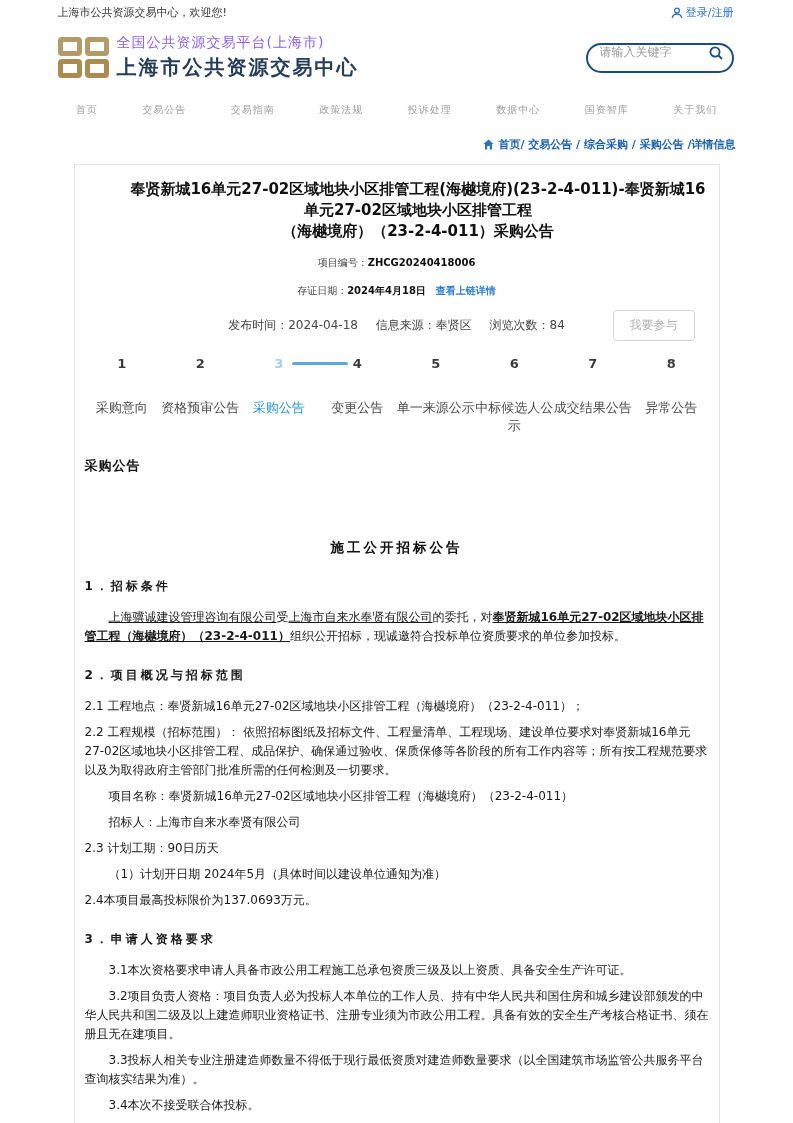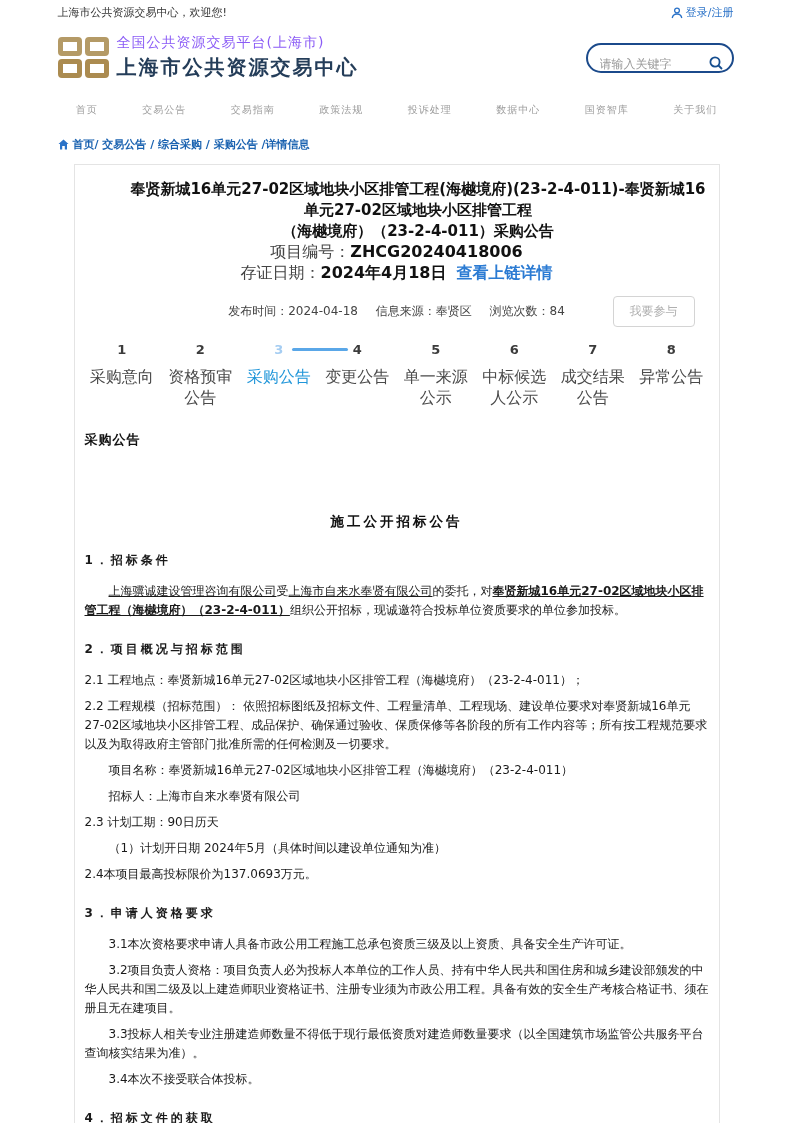--- a/index.html
+++ b/index.html
@@ -11,47 +11,47 @@
   .login { display:flex; align-items:center; gap:3px; color:#2a72c8; cursor:pointer; font-size:11px; }
 
   
   .header { display:flex; justify-content:space-between; align-items:center; padding:14px 10px 10px 8px; }
   .logo { display:flex; align-items:center; gap:8px; }
   .logo-grid { display:grid; grid-template-columns:24px 24px; grid-template-rows:19px 19px; gap:3px; }
   .logo-grid span { display:block; border:5px solid #ab8b50; border-radius:4px; }
   .logo-grid span:nth-child(1), .logo-grid span:nth-child(2){ border-color:#b49a66; }
   .logo-text .platform { color:#8b5cf6; font-size:14px; letter-spacing:1px; }
   .logo-text .site { color:#243d59; font-size:20px; font-weight:bold; letter-spacing:2px; margin-top:2px; }
-  .searchbox { display:flex; align-items:flex-end; width:148px; height:30px; border:2px solid #1b4a8b; border-radius:16px; padding:0 8px 0 12px; margin-right:0; }
+  .searchbox { display:flex; align-items:flex-start; width:148px; height:30px; border:2px solid #1b4a8b; border-radius:16px; padding:0 8px 0 12px; margin-right:0; }
   .searchbox input { border:none; outline:none; flex:1; width:90px; font-size:12px; color:#333; font-family:inherit; }
   .searchbox input::placeholder { color:#999; }
 
   
   .nav { display:flex; justify-content:space-around; align-items:center; padding:12px 4px; }
   .nav-item { font-size:10px; color:#9d9d9d; cursor:pointer; letter-spacing:1px; }
 
   
-  .breadcrumb { display:flex; align-items:center; gap:4px; padding:8px 8px 6px 8px; font-size:11px; font-weight:bold; color:#1a62b0; }
+  .breadcrumb { display:flex; align-items:center; gap:4px; padding:8px 8px 6px 8px; font-size:11px; font-weight:bold; color:#1a62b0;justify-content:flex-end; }
 
   
   .card { position:relative; margin:6px 24px 0 24px; border:1px solid #e4e4e4; border-bottom:none; padding:14px 8px 20px 8px; min-height:940px; }
 
   .notice-title { text-align:center; font-size:15px; font-weight:bold; color:#111; line-height:21px; padding:0 2px;margin-left:43px; }
-  .row-center { text-align:center; font-size:16px; color:#444; }
+  .row-center { text-align:center; font-size:10px; color:#444; margin-top:14px; }
   .row-center .val { font-weight:bold; color:#111; }
   .chain-link { color:#2b7bd3; font-weight:bold; margin-left:10px; cursor:pointer; }
   .meta-row { position:relative; text-align:center; font-size:12px; color:#444; margin-top:14px; height:26px; line-height:26px; }
   .meta-row .sep { display:inline-block; width:14px; }
   .participate { position:absolute; right:16px; top:-2px; border:1px solid #d4d4d4; border-radius:4px; background:#fff; color:#b0b0b0; font-size:12px; padding:6px 16px; cursor:pointer; font-family:inherit; }
 
   
   .steps { position:relative; display:flex; margin-top:18px; }
   .step { flex:1; text-align:center; cursor:pointer; }
   .step-num { font-size:13px; font-weight:bold; color:#3c3c3c; }
-  .step-label { font-size:16px; color:#4a4a4a; margin-top:10px; }
+  .step-label { font-size:13px; color:#4a4a4a; margin-top:28px; }
   .step.active .step-num { color:#a5cdf2; }
   .step.active .step-label { color:#2196d9; }
   .step-connector { position:absolute; left:33.4%; width:8.8%; top:6px; height:3px; background:#5aa7e8; border-radius:2px; }
 
   .tab-label { font-size:13px; font-weight:bold; color:#111; margin:22px 0 0 2px; letter-spacing:1px; }
 
   
   .doc-title { text-align:center; font-size:13.5px; font-weight:bold; color:#111; letter-spacing:3px; margin:64px 0 14px 0; }
   .notice-body { font-size:12px; color:#1a1a1a; line-height:19px; padding:0 2px; }
   .notice-body p { margin:0 0 7px 0; }

